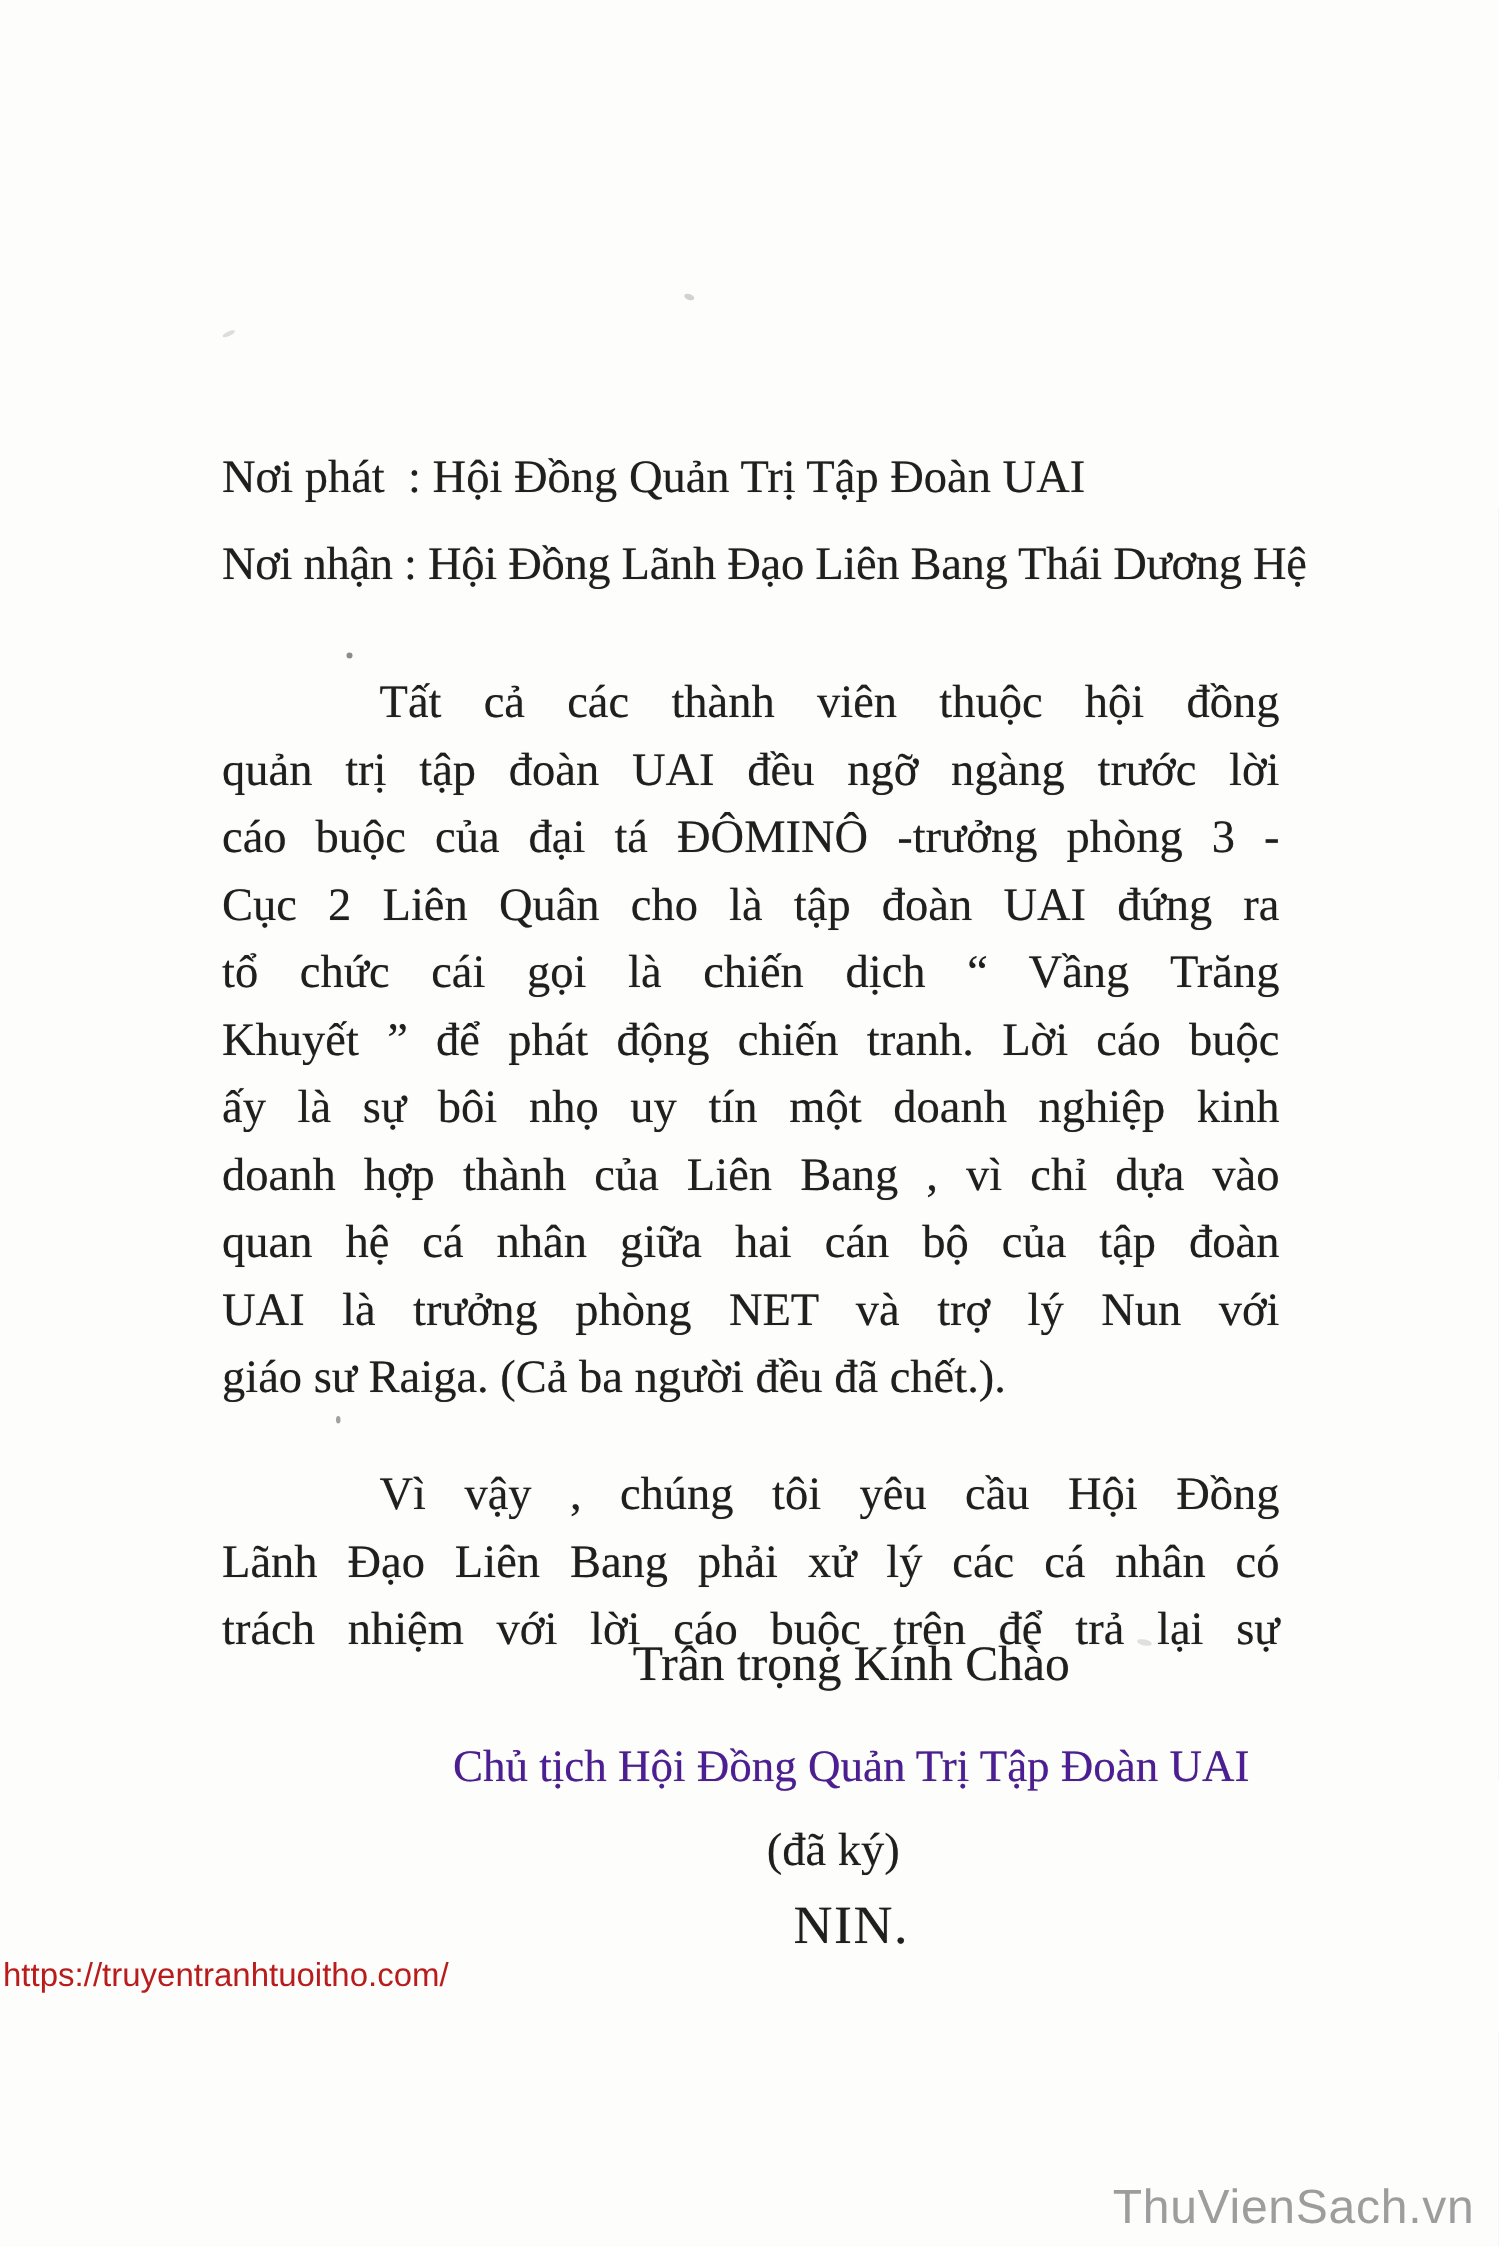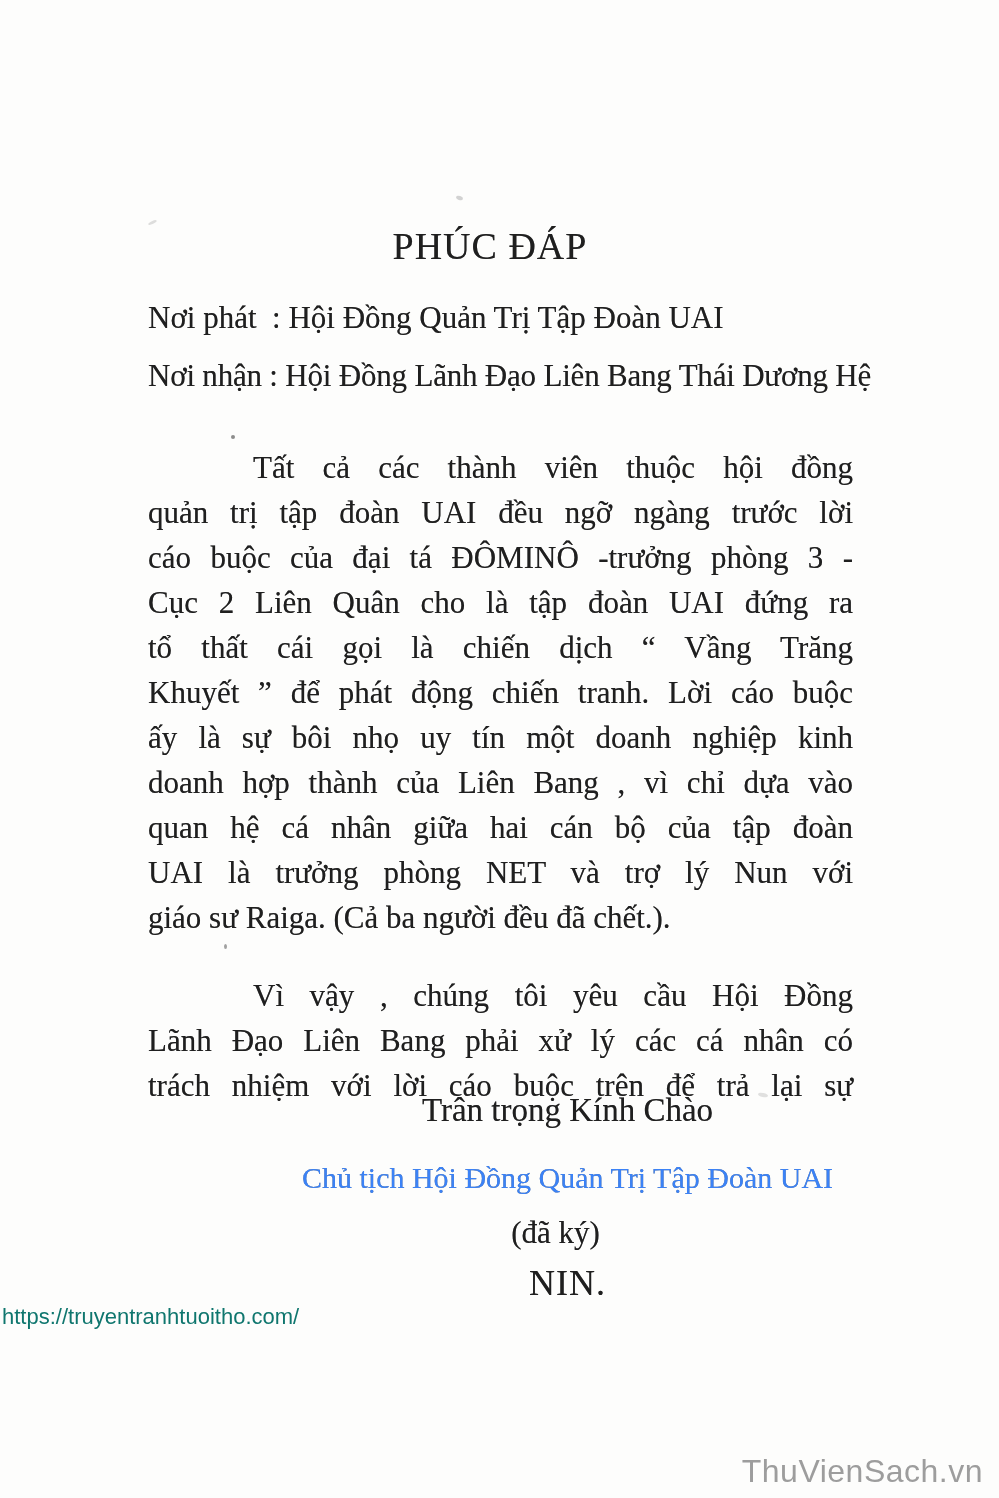--- a/index.html
+++ b/index.html
@@ -43,35 +43,35 @@
   .bline.first { text-indent:105px;margin-top:33px; }
   .bline.plain { text-align:left; text-align-last:left; }
 
   .salute {
     position:absolute; left:310px; top:1088px; width:515px;
     text-align:center; font-size:33px; line-height:45px;
   }
   .signer-title {
     position:absolute; left:250px; top:1155px; width:635px;
     text-align:center; font-size:30px; line-height:45px;
-    color:#3b82f6;
+    color:#4c1d95;
   }
   .signed-note {
     position:absolute; left:298px; top:1210px; width:515px;
     text-align:center; font-size:31px; line-height:45px;
   }
   .signer-name {
     position:absolute; left:310px; top:1261px; width:515px;
     text-align:center; font-size:36px; line-height:45px;
     letter-spacing:1px;
   }
   .watermark {
     position:absolute; left:2px; top:1302px;
     font-family:"Liberation Sans","DejaVu Sans",sans-serif;
-    font-size:22px; line-height:30px; color:#0f766e;
+    font-size:22px; line-height:30px; color:#b91c1c;
   }
   .brand {
     position:absolute; left:733px; top:1451px; width:250px;
     font-family:"Liberation Sans","DejaVu Sans",sans-serif;
     font-size:32px; line-height:40px;
     color:#9d9d9d; letter-spacing:0.5px;
     text-align:right;
   }
 
   
@@ -86,31 +86,30 @@
 <body>
 
 <div class="page">
 
   <div class="speck s1"></div>
   <div class="speck s2"></div>
   <div class="speck s3"></div>
   <div class="speck s4"></div>
   <div class="speck s5"></div>
 
-  <div class="doc-title ink">PHÚC ĐÁP</div>
 
   <div class="from-line ink">Nơi phát  : Hội Đồng Quản Trị Tập Đoàn UAI</div>
   <div class="to-line ink">Nơi nhận : Hội Đồng Lãnh Đạo Liên Bang Thái Dương Hệ</div>
 
   <div class="body-block">
     <div class="bline first ink">Tất cả các thành viên thuộc hội đồng</div>
     <div class="bline ink">quản trị tập đoàn UAI đều ngỡ ngàng trước lời</div>
     <div class="bline ink">cáo buộc của đại tá ĐÔMINÔ -trưởng phòng 3 -</div>
     <div class="bline ink">Cục 2 Liên Quân cho là tập đoàn UAI đứng ra</div>
-    <div class="bline ink">tổ thất cái gọi là chiến dịch “ Vầng Trăng</div>
+    <div class="bline ink">tổ chức cái gọi là chiến dịch “ Vầng Trăng</div>
     <div class="bline ink">Khuyết ” để phát động chiến tranh. Lời cáo buộc</div>
     <div class="bline ink">ấy là sự bôi nhọ uy tín một doanh nghiệp kinh</div>
     <div class="bline ink">doanh hợp thành của Liên Bang , vì chỉ dựa vào</div>
     <div class="bline ink">quan hệ cá nhân giữa hai cán bộ của tập đoàn</div>
     <div class="bline ink">UAI là trưởng phòng NET và trợ lý Nun với</div>
     <div class="bline plain ink">giáo sư Raiga. (Cả ba người đều đã chết.).</div>
     <div class="bline first ink">Vì vậy , chúng tôi yêu cầu Hội Đồng</div>
     <div class="bline ink">Lãnh Đạo Liên Bang phải xử lý các cá nhân có</div>
     <div class="bline ink">trách nhiệm với lời cáo buộc trên để trả lại sự</div>
   </div>

